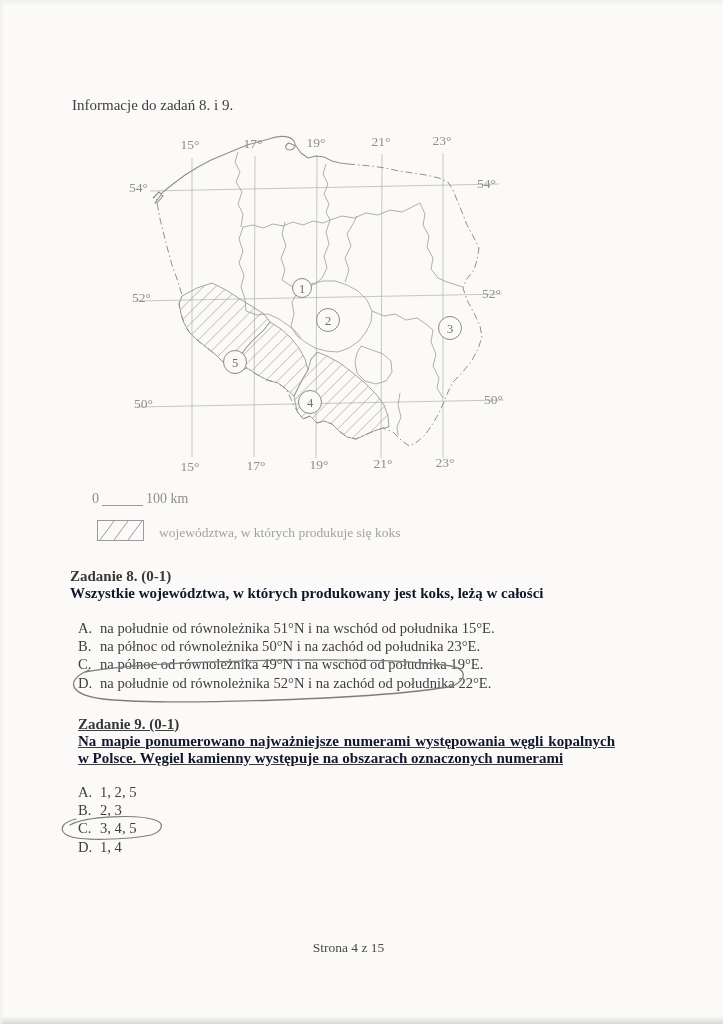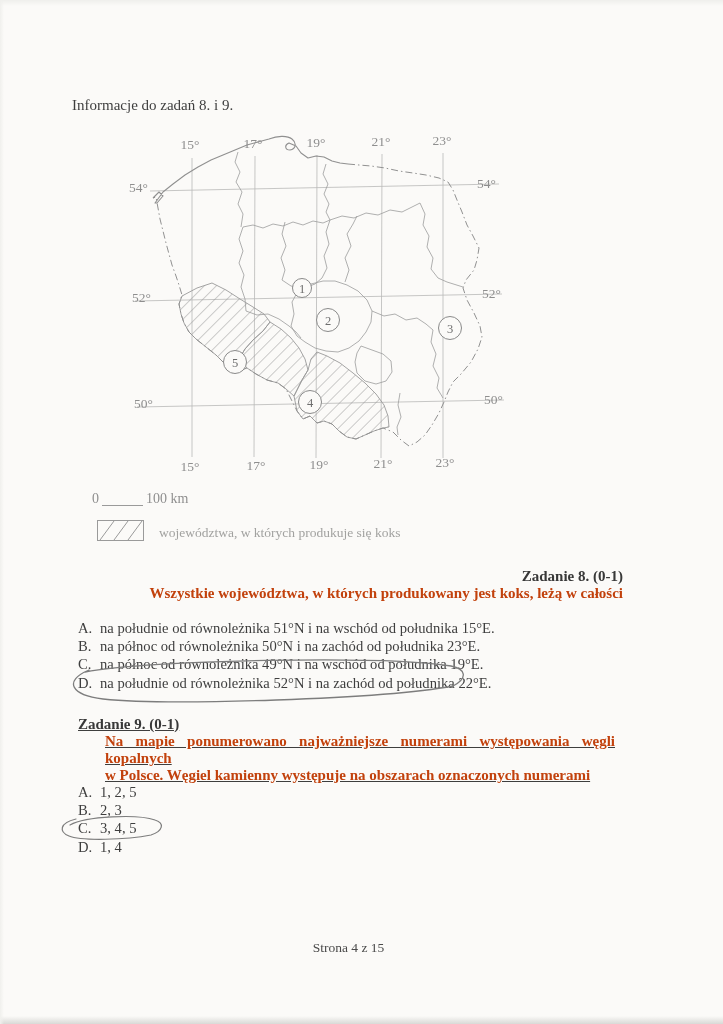--- a/index.html
+++ b/index.html
@@ -19,22 +19,22 @@
   .intro{left:64px;top:97px;font-size:15px;margin-left:8px;}
   .map-svg{left:95px;top:130px;}
   .map-label{font-size:13.5px;fill:#8e8e8e;font-family:"Liberation Serif","DejaVu Serif",serif;}
   .marker-num{font-size:12.5px;fill:#6d6d6d;font-family:"Liberation Serif","DejaVu Serif",serif;}
   .scalebar{left:92px;top:486px;font-size:14px;color:#8f8f8f;display:flex;align-items:flex-end;height:20px;}
   .scalebar .num{line-height:14px;}
   .scalebar .bar{display:inline-block;width:41px;height:12px;border-bottom:1.4px solid #9a9a9a;margin:0 3px;}
   .legend{left:97px;top:520px;display:flex;align-items:flex-end;}
   .legend-text{margin-left:15px;font-size:13.5px;color:#a2a2a0;}
   .task-title{font-weight:bold;font-size:15px;line-height:17px;color:#383838;}
-  .task-stem{font-weight:bold;font-size:15px;line-height:17px;color:#c2410c;margin-left:27px;}
-  .t8{left:78px;top:568px;width:545px;text-align:right;}
+  .task-stem{font-weight:bold;font-size:15px;line-height:17px;color:#0f172a;}
+  .t8{left:70px;top:568px;width:545px;}
   .t9{left:78px;top:716px;width:537px;text-decoration:underline;}
   .stem-justify{text-align:justify;text-align-last:justify;}
   .opts{font-size:14.6px;}
   .opts8{left:78px;top:619px;}
   .opts9{left:78px;top:783px;}
   .opt{display:flex;line-height:18.2px;}
   .opt .letter{width:22px;flex:0 0 22px;}
   .pencil{stroke:#7d7d7d;fill:none;stroke-linecap:round;}
   .footer{left:0;right:0;top:940px;text-align:center;font-size:13.5px;color:#4a4a4a;transform:translateX(-13px);}
 </style>

